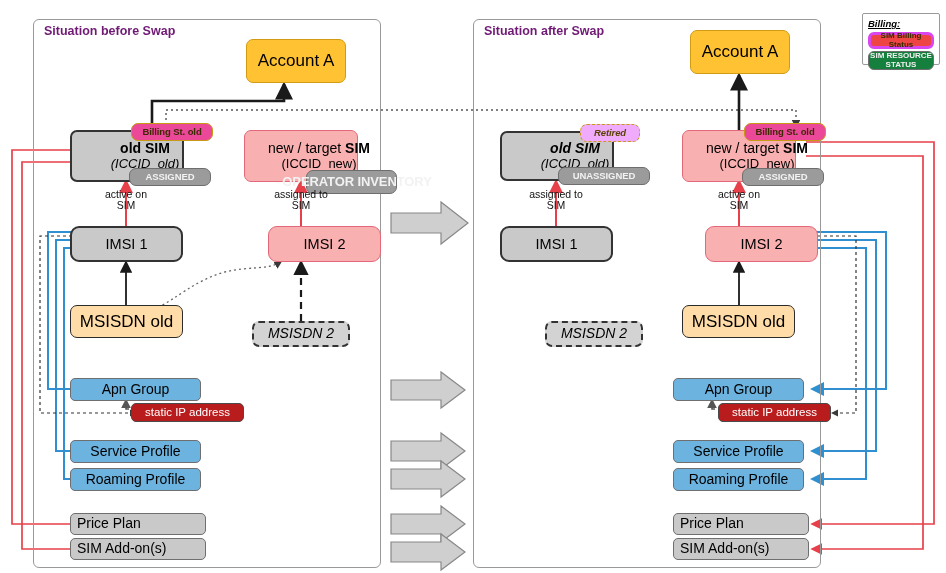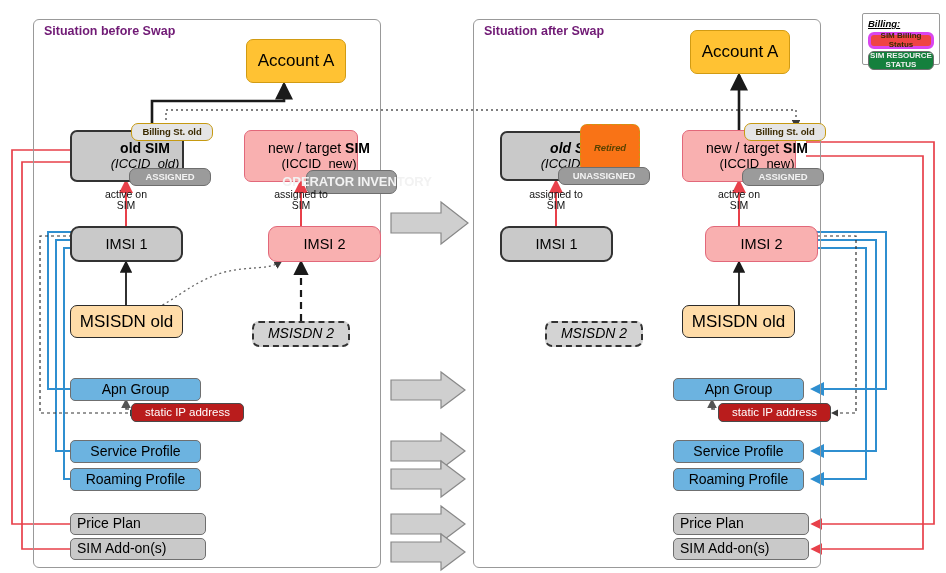--- a/index.html
+++ b/index.html
@@ -31,22 +31,22 @@
 
   .sim-line1{font-size:14px;}
   .sim-line2{font-size:13px;font-style:italic;}
   .simbox-inner{display:flex;flex-direction:column;align-items:center;justify-content:center;width:100%;padding-left:36px;}
   .bold{font-weight:bold;}
   .italic{font-style:italic;}
 
   .badge{position:absolute;border-radius:7px;font-size:9.5px;font-weight:bold;
          white-space:nowrap;display:flex;align-items:center;justify-content:center;
          text-align:center;line-height:1.05;letter-spacing:-0.1px;}
-  .badge-billing{background:#e5e5e5;border:1px solid #c69a12;color:#3b2a00;padding:1px 4px;}
-  .badge-retired{background:#f97316;border:1px dashed #c69a12;color:#5a4200;font-style:italic;font-weight:bold;padding:16px 5px;}
+  .badge-billing{background:#ec4899;border:1px solid #c69a12;color:#3b2a00;padding:1px 4px;}
+  .badge-retired{background:#f0abfc;border:1px dashed #c69a12;color:#5a4200;font-style:italic;font-weight:bold;padding:1px 5px;}
   .badge-res{background:#9b9b9b;border:1px solid #6e6e6e;color:#f2f2f2;padding:1px 5px;}
 
   .edge-label{position:absolute;font-size:10.5px;text-align:center;line-height:1.03;color:#111;white-space:nowrap;}
 
   .legend{border:1px solid #9a9a9a;background:#fff;border-radius:2px;}
   .legend-title{font-size:9.5px;font-weight:bold;font-style:italic;text-decoration:underline;}
   .legend-chip{border-radius:6px;font-size:8px;font-weight:bold;text-align:center;
                display:flex;align-items:center;justify-content:center;line-height:1.03;}
   .legend-chip.billing{background:#ef4444;border:3px solid #d946ef;color:#3b2a00;}
   .legend-chip.resource{background:#15803d;border:1px solid #6e6e6e;color:#f0f0f0;}

